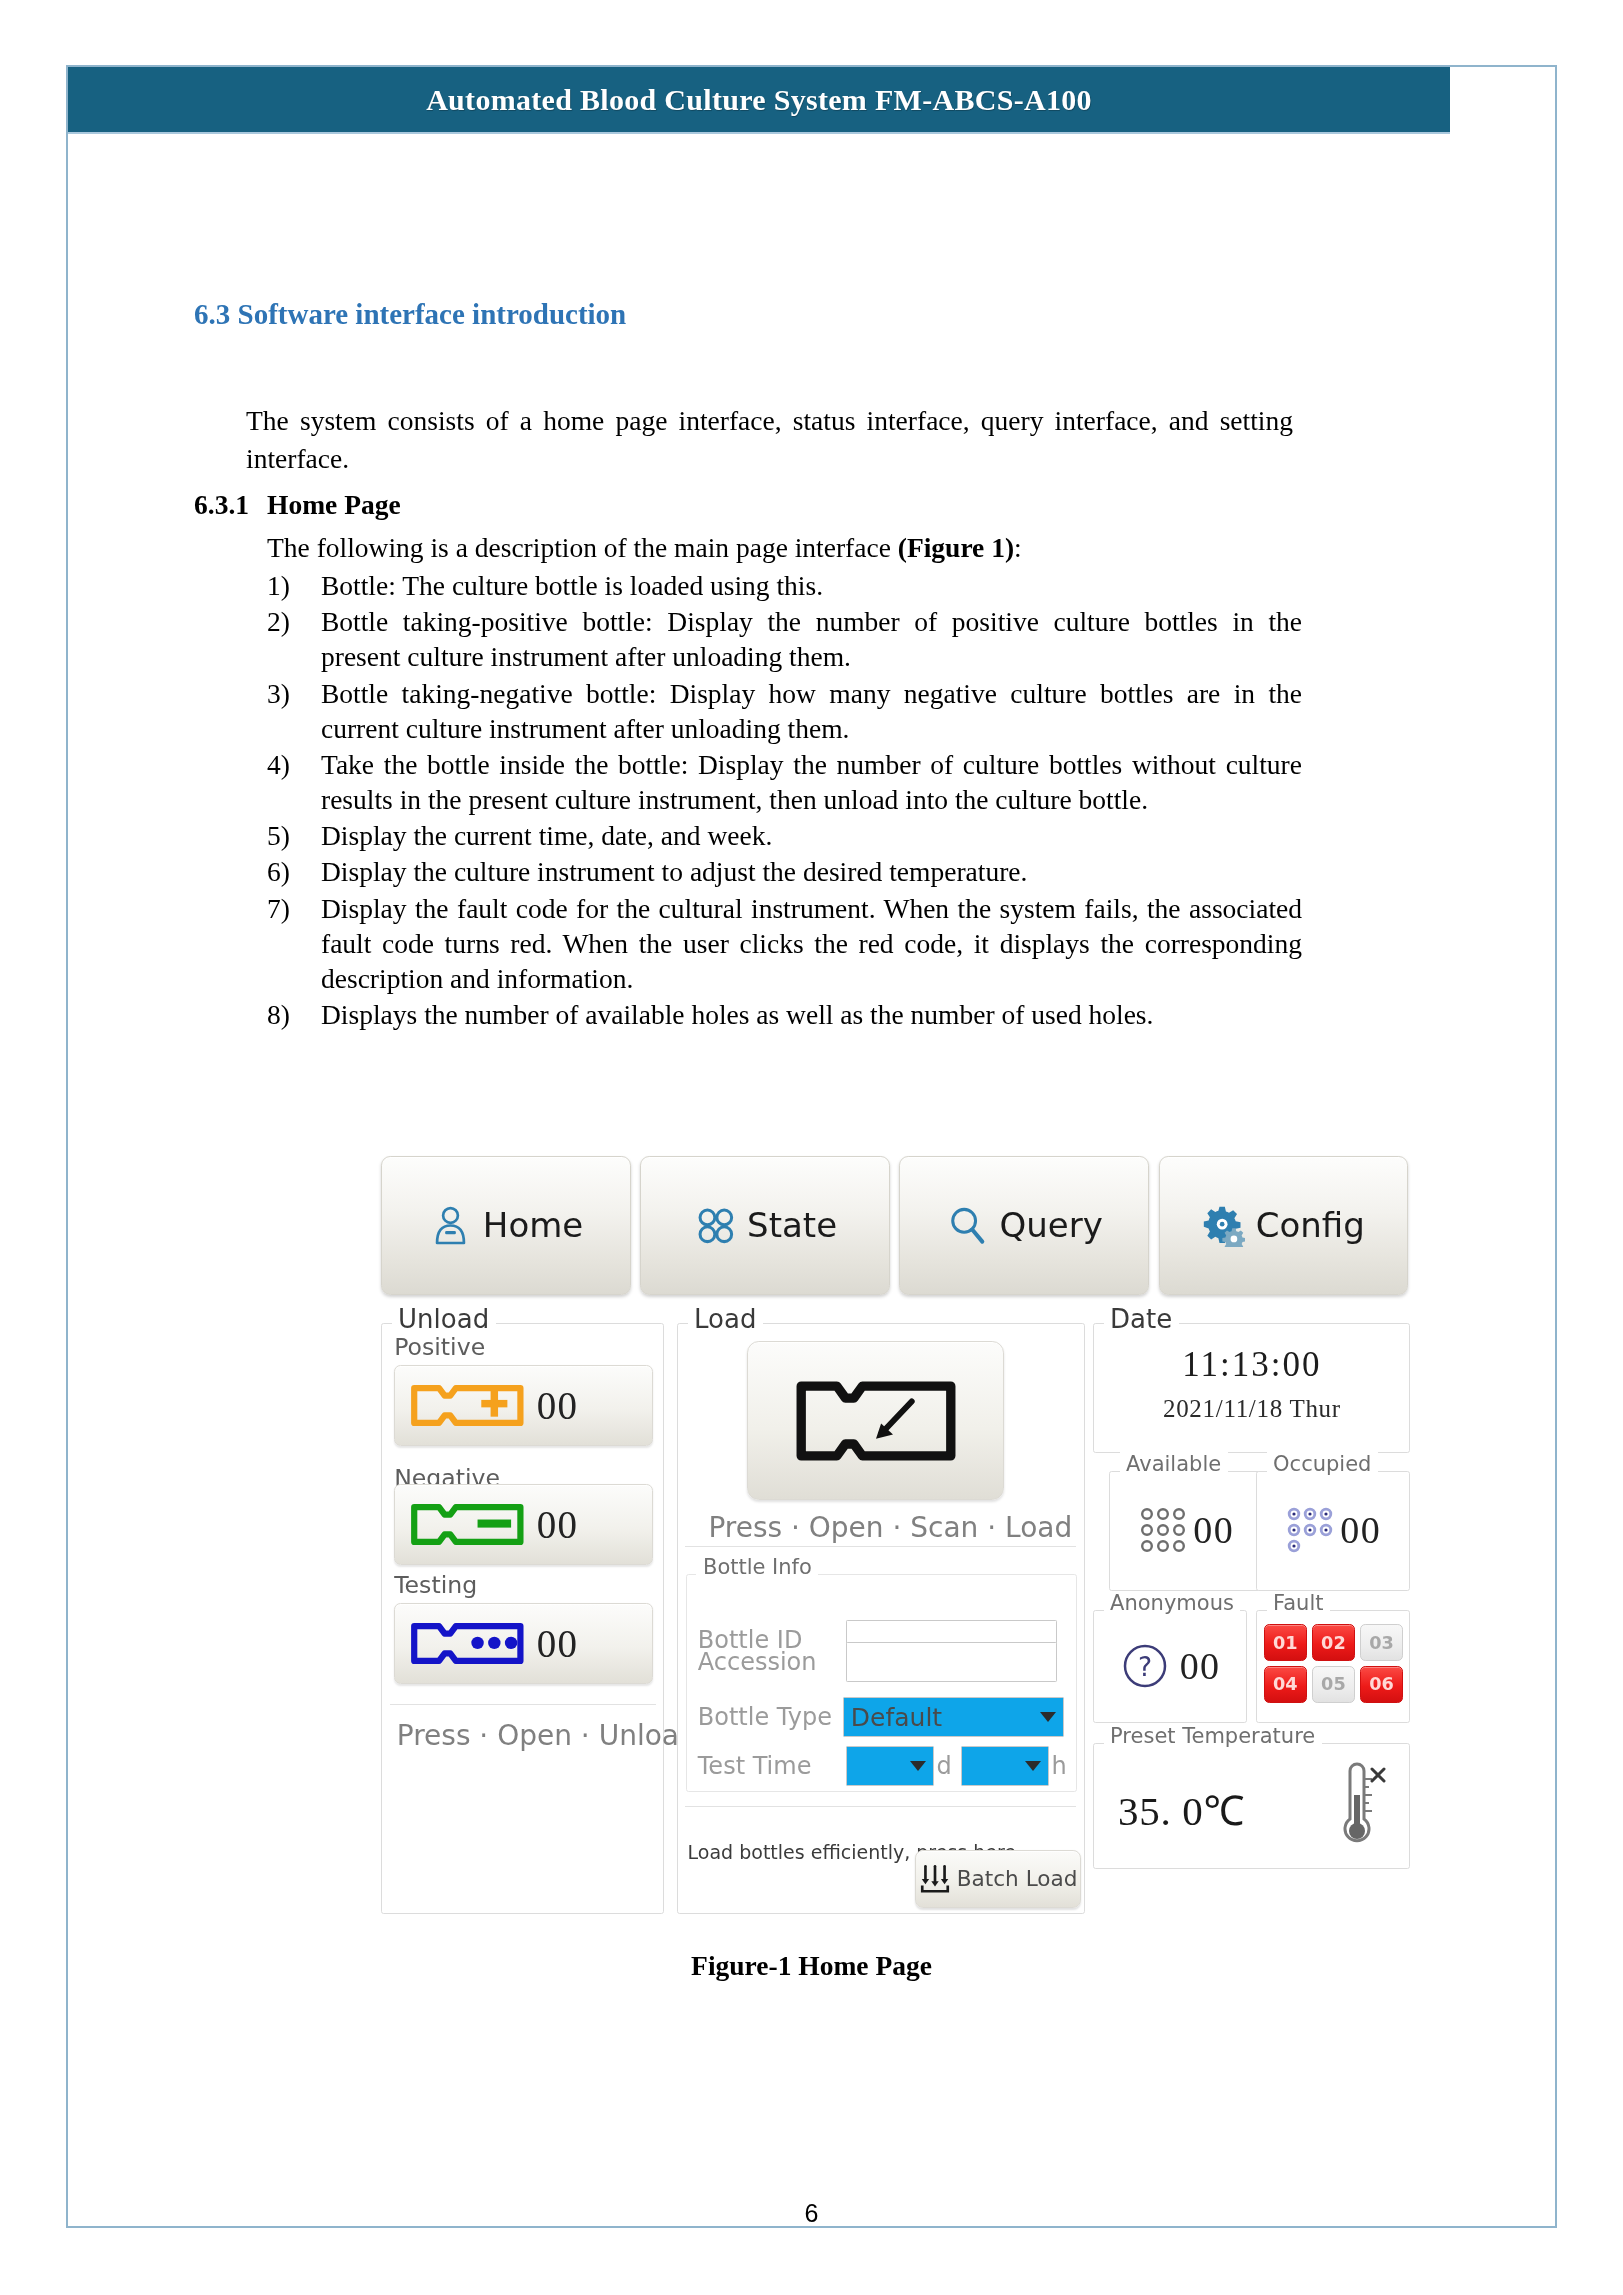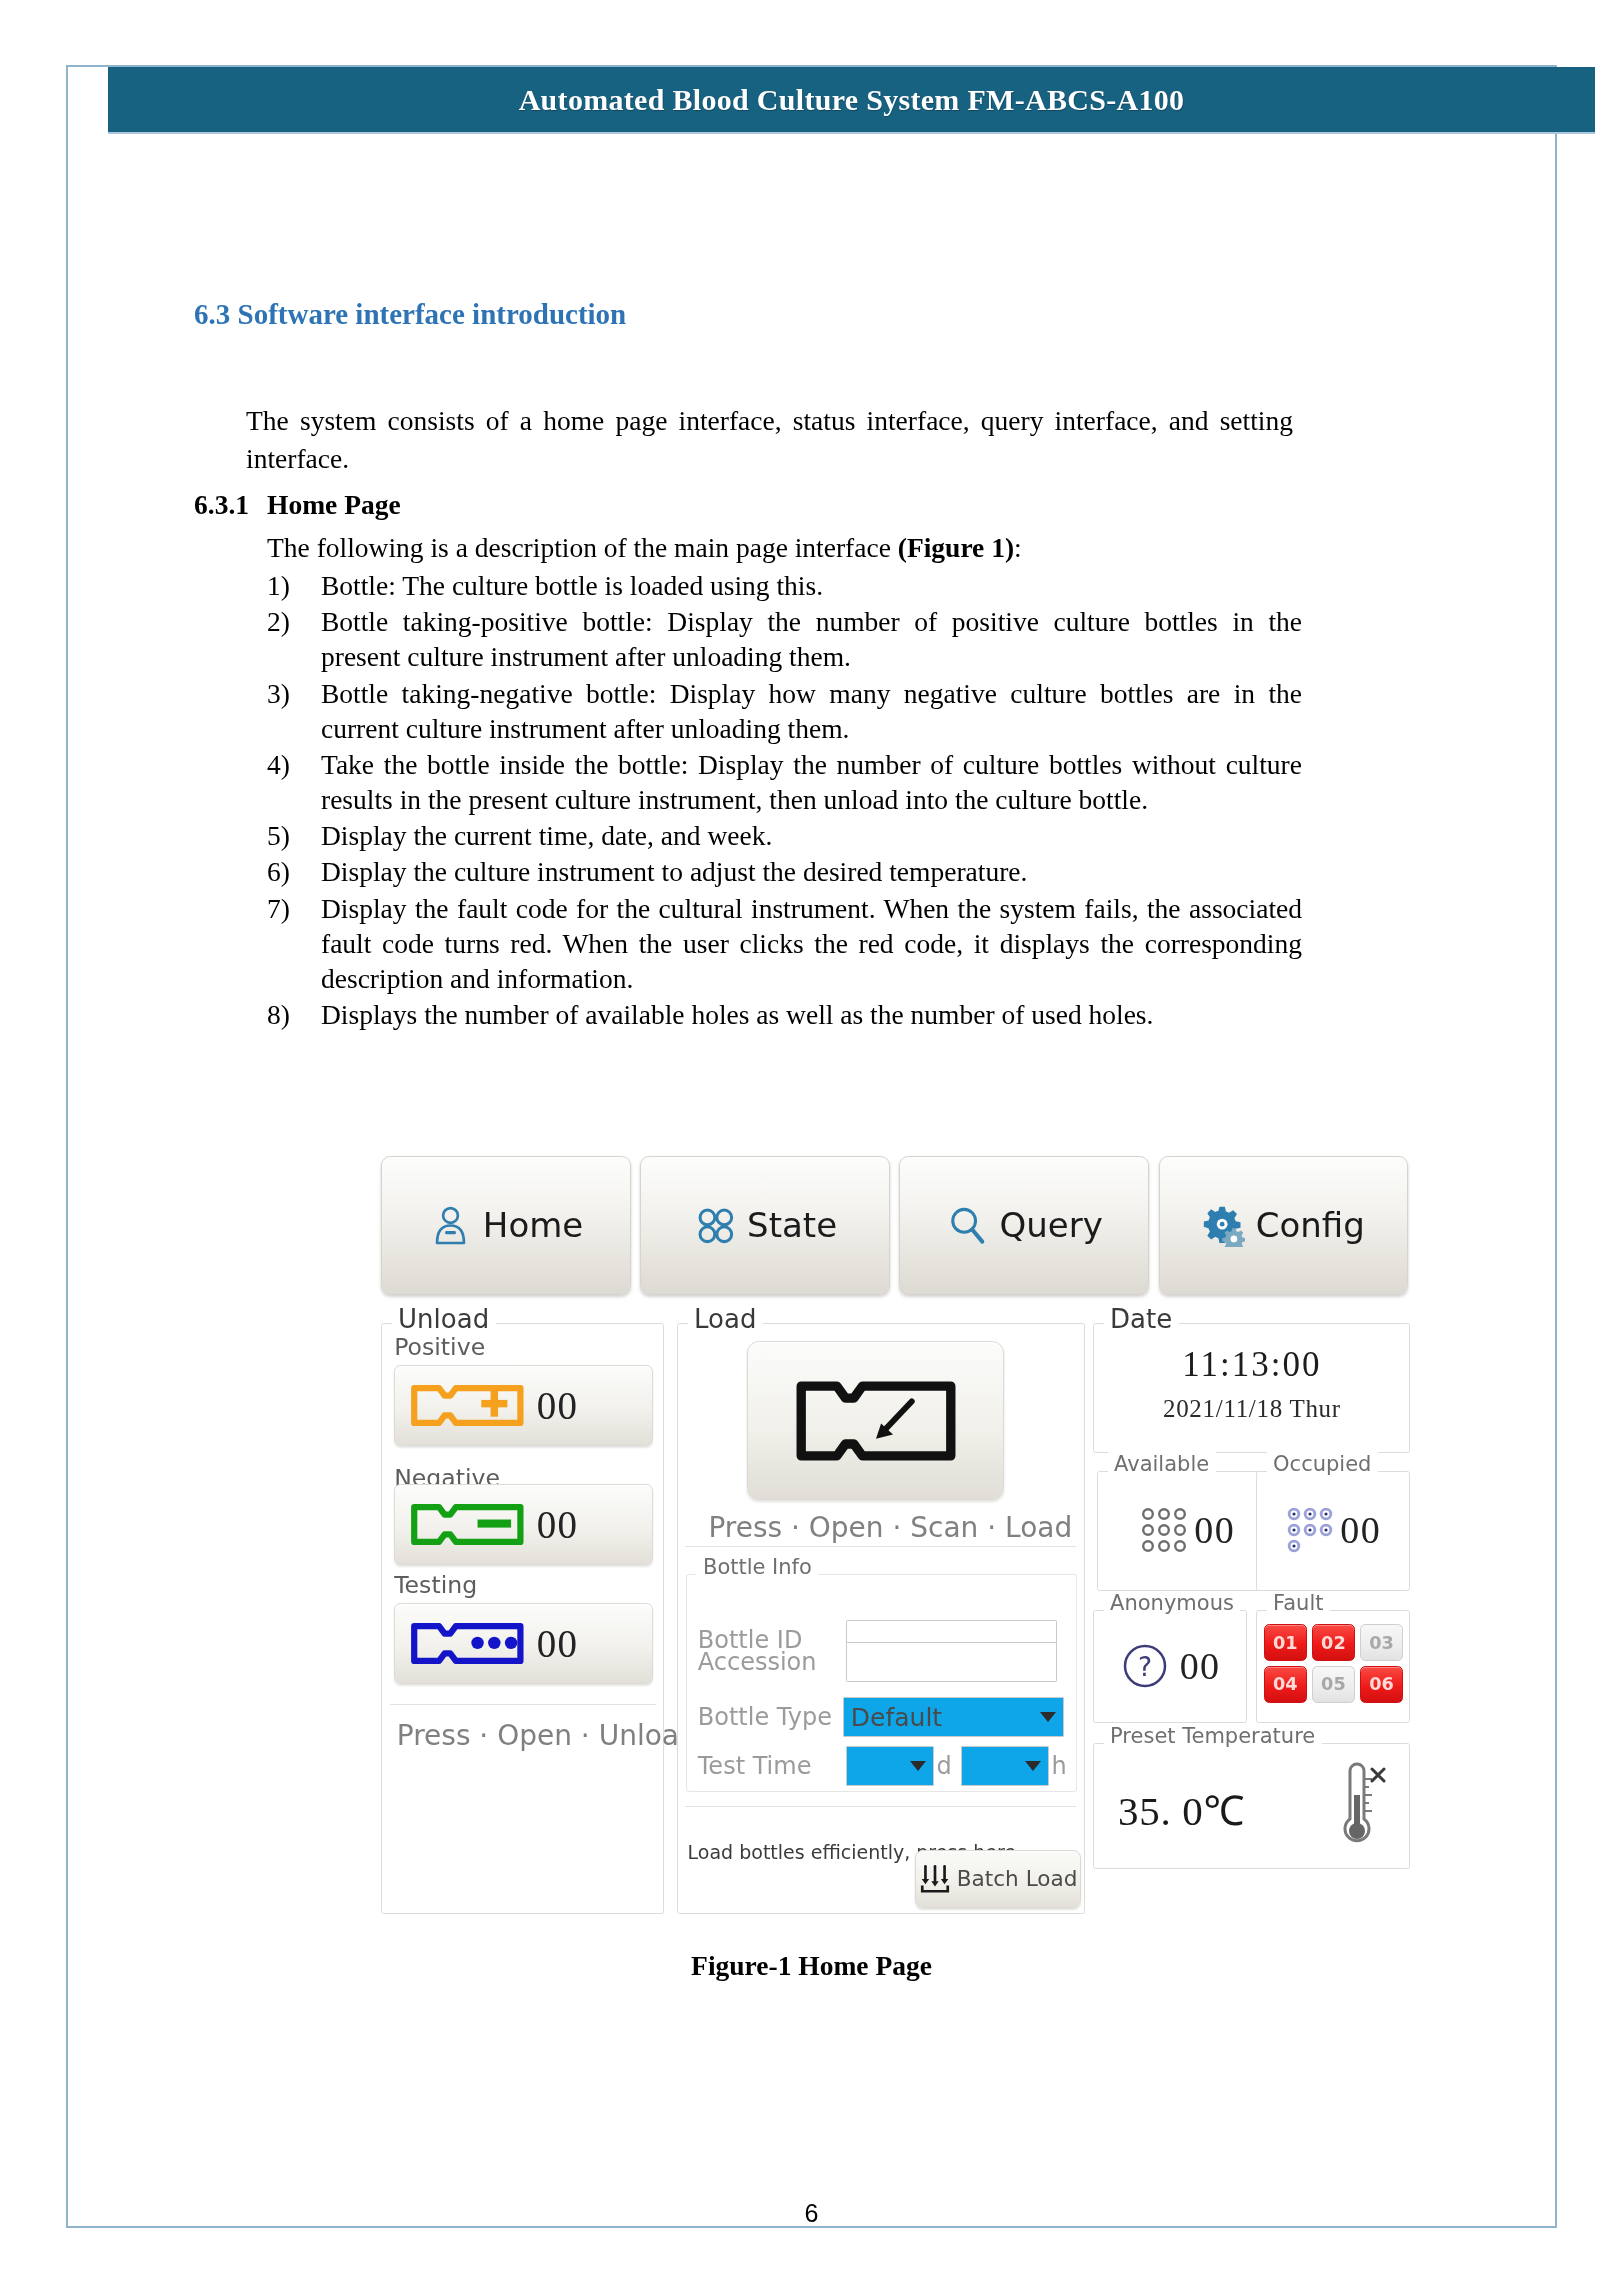--- a/index.html
+++ b/index.html
@@ -12,25 +12,25 @@
   .page{
     position:absolute;
     left:66px;top:65px;
     width:1491px;height:2163px;
     border:2px solid #8fb4cc;
     box-sizing:border-box;
     background:#fff;
   }
   .hdr{
     position:absolute;left:0px;top:0px;
-    width:1487px;height:67px;
+    width:1382px;height:67px;
     background:#176181;
     border-bottom:2.6px solid #a9c8dd;
     box-sizing:border-box;
-    display:flex;align-items:center;justify-content:center;margin-left:40px;
+    display:flex;align-items:center;justify-content:center;
   }
   .hdr-title{
     color:#ffffff;
     font-size:30px;
     font-weight:bold;
     letter-spacing:0.3px;
     white-space:nowrap;
     text-shadow:0.7px 0.7px 0.7px rgba(0,0,0,.25);
   }
   .content{
@@ -419,21 +419,21 @@
           </div>
 
           <div class="rightcol">
 
             <div class="grpbox datebox">
               <span class="grplbl">Date</span>
               <div class="timetxt">11:13:00</div>
               <div class="datetxt">2021/11/18   Thur</div>
             </div>
 
-            <div class="grpbox halfbox" style="left:4px;padding-left:26px;">
+            <div class="grpbox halfbox" style="left:16px;">
               <span class="grplbl sm">Available</span>
               <div class="inner">
                 <svg class="dotgrid" viewBox="0 0 60 60">
                   <g fill="none" stroke="#6e6e6e" stroke-width="3">
                     <circle cx="10" cy="10" r="6"></circle>
                       <circle cx="30" cy="10" r="6"></circle>
                       <circle cx="50" cy="10" r="6"></circle>
                     <circle cx="10" cy="30" r="6"></circle>
                       <circle cx="30" cy="30" r="6"></circle>
                       <circle cx="50" cy="30" r="6"></circle>

